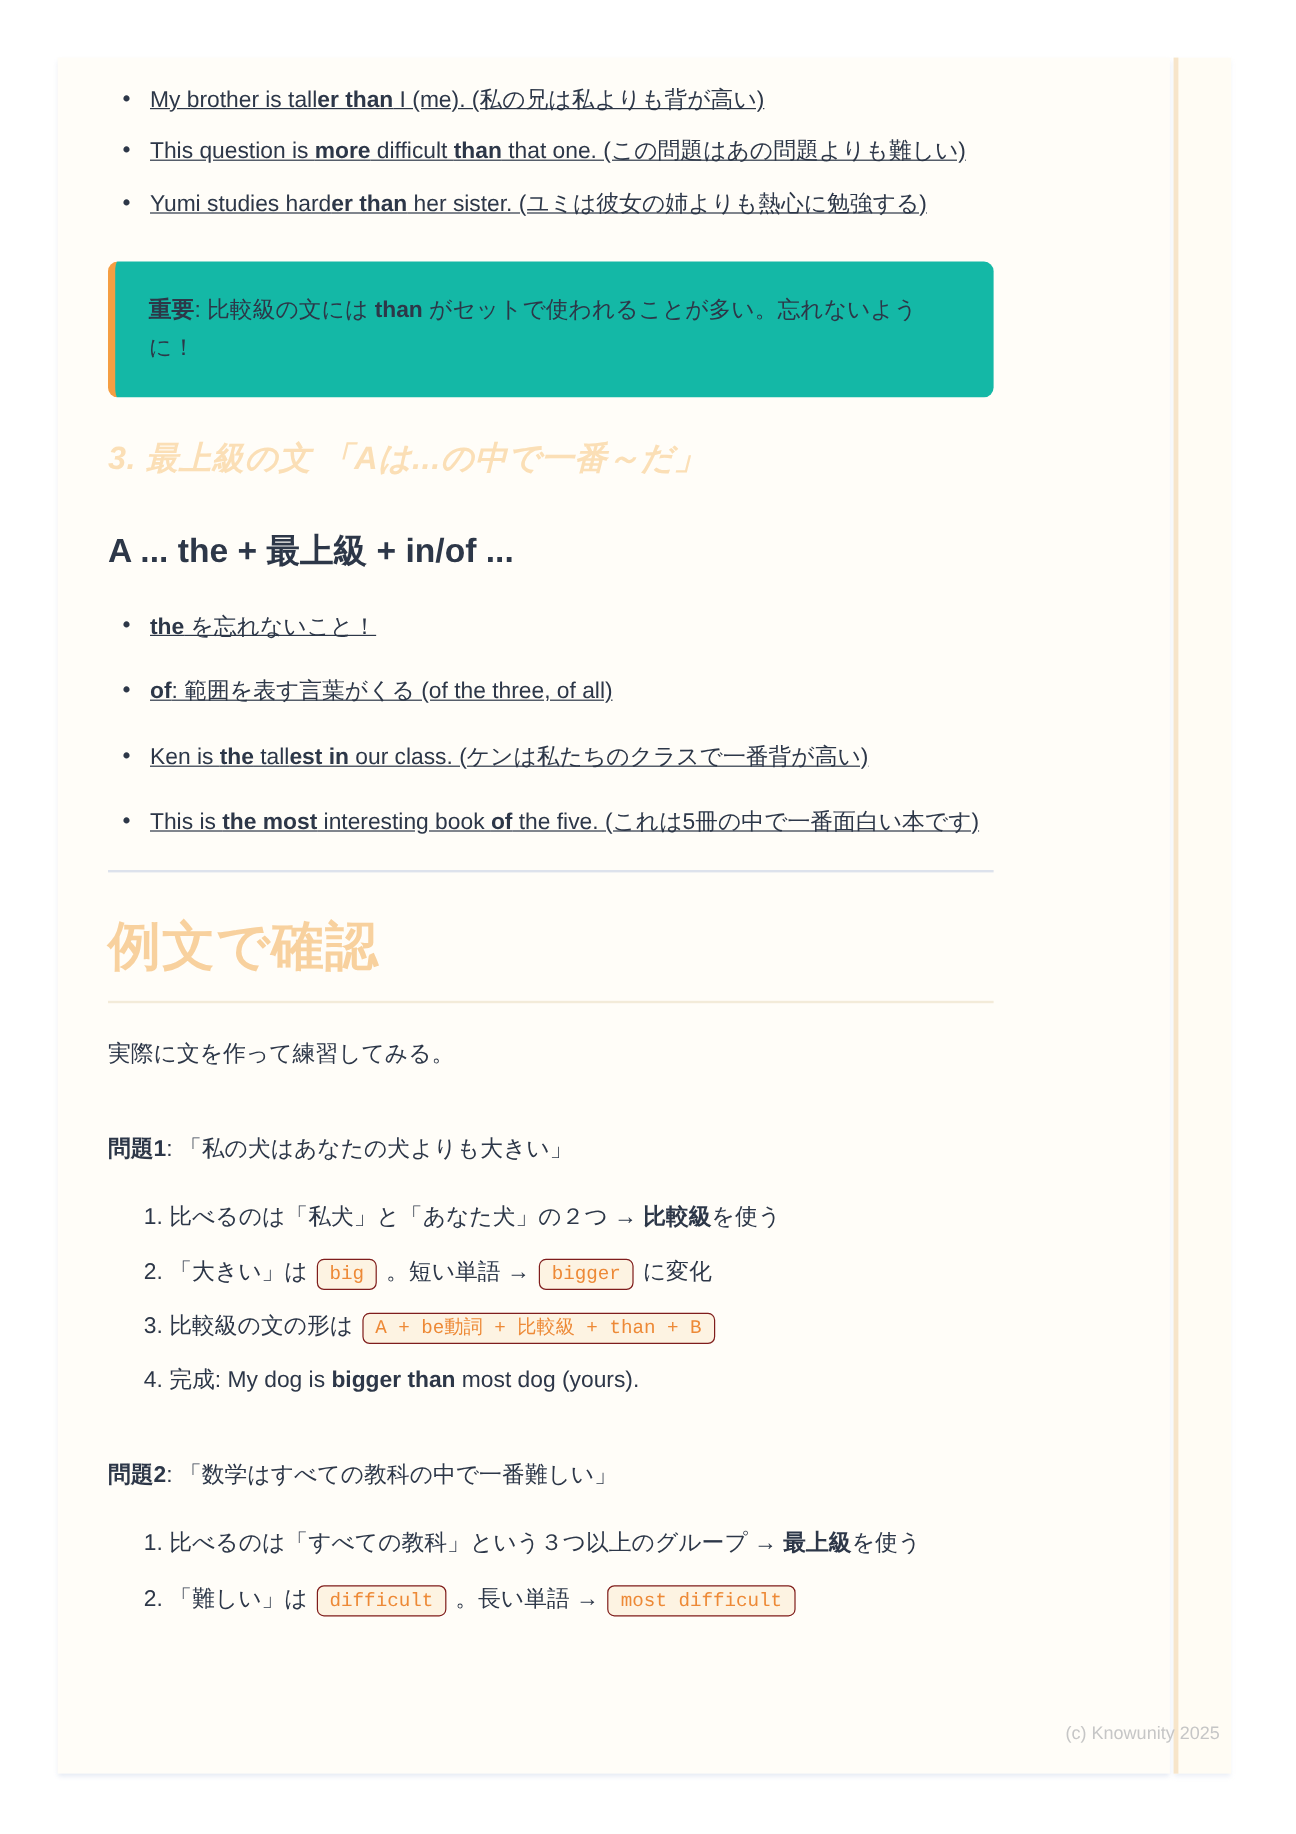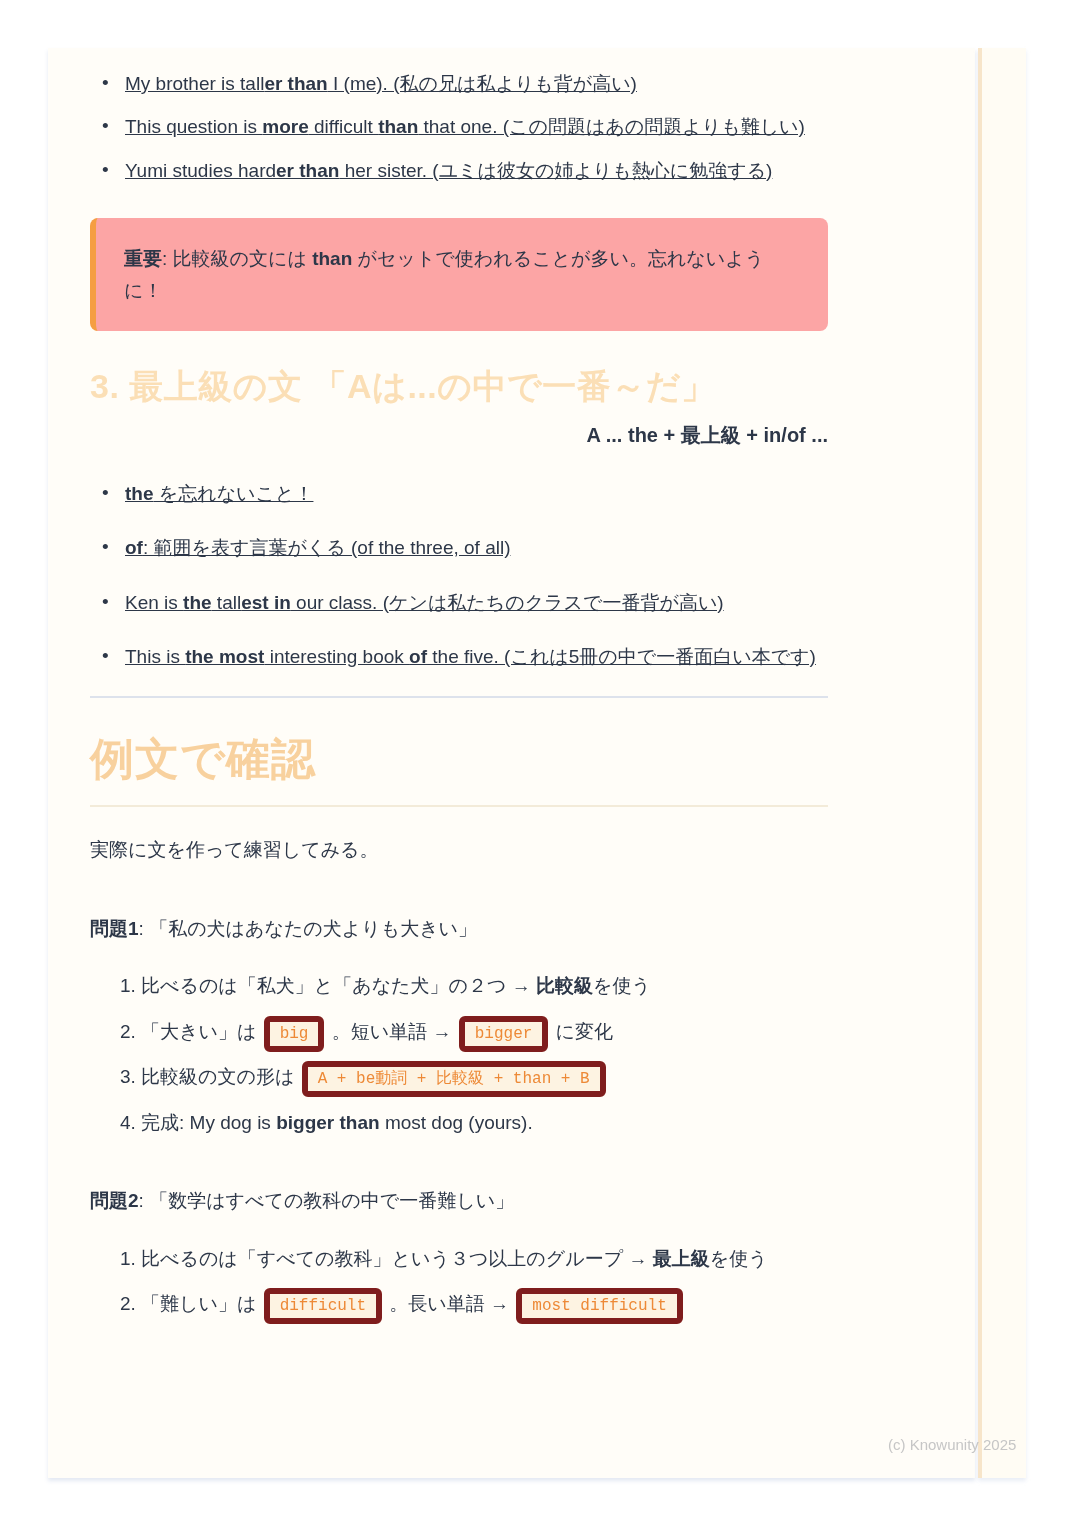--- a/index.html
+++ b/index.html
@@ -19,41 +19,41 @@
 
   
   ul.blist { list-style:none; padding-left:12px;text-decoration:underline; }
   ul.blist li { position:relative; padding-left:23px; font-size:19px; line-height:1.6; }
   ul.blist li::before { content:"•"; position:absolute; left:0; top:-1px; color:#2d3748; }
   ul.top-list li { margin:13px 0; }
   ul.main-list { margin-top:30px; }
   ul.main-list li { margin:24px 0; }
 
   
-  .callout { margin-top:32px; background:#fca5a5; border-left:6px solid #f59e42;
+  .callout { margin-top:32px; background:#14b8a6; border-left:6px solid #f59e42;
     border-radius:8px; padding:25px 28px; font-size:19px; line-height:1.65; }
 
   
-  h2.sec { margin-top:33px; font-size:34px; font-weight:700; color:#fbdfb6; letter-spacing:0.5px; }
-  .formula { margin-top:12px; font-size:20px; font-weight:700;text-align:right; }
+  h2.sec { margin-top:33px; font-size:27px; font-weight:700; color:#fbdfb6; letter-spacing:0.5px;font-style:italic; }
+  .formula { margin-top:40px; font-size:28px; font-weight:700; }
   hr.divider { margin-top:22px; border:none; border-top:2px solid #dde2ec; }
   h1.practice { margin-top:32px; font-size:44px; font-weight:700; color:#f8d19e; letter-spacing:1px; }
   .h1-underline { margin-top:16px; border-top:2px solid #f3ebd9; }
 
   .intro { margin-top:28px; font-size:19px; line-height:1.6; }
   .qlabel { margin-top:48px; font-size:19px; line-height:1.6; }
 
   
   ol.steps { margin-top:27px; padding-left:35px; }
   ol.steps li { font-size:19px; line-height:1.6; margin:15px 16px; }
   ol.steps li::marker { color:#2d3748; }
 
   
   code.chip { font-family:"Liberation Mono","DejaVu Sans Mono",monospace; font-size:16px;
-    color:#ed8936; background:#fdf3e2; border:6px solid #7f1d1d; border-radius:6px;
+    color:#ed8936; background:#fdf3e2; border:1px solid #7f1d1d; border-radius:6px;
     padding:3px 10px; margin:0 2px; white-space:nowrap; }
 
   .watermark { position:absolute; left:888px; top:1436px; font-size:15px; color:#c6c6c6; }
 </style>
 </head>
 <body>
 
 <div class="page">
 
   <div class="card">

